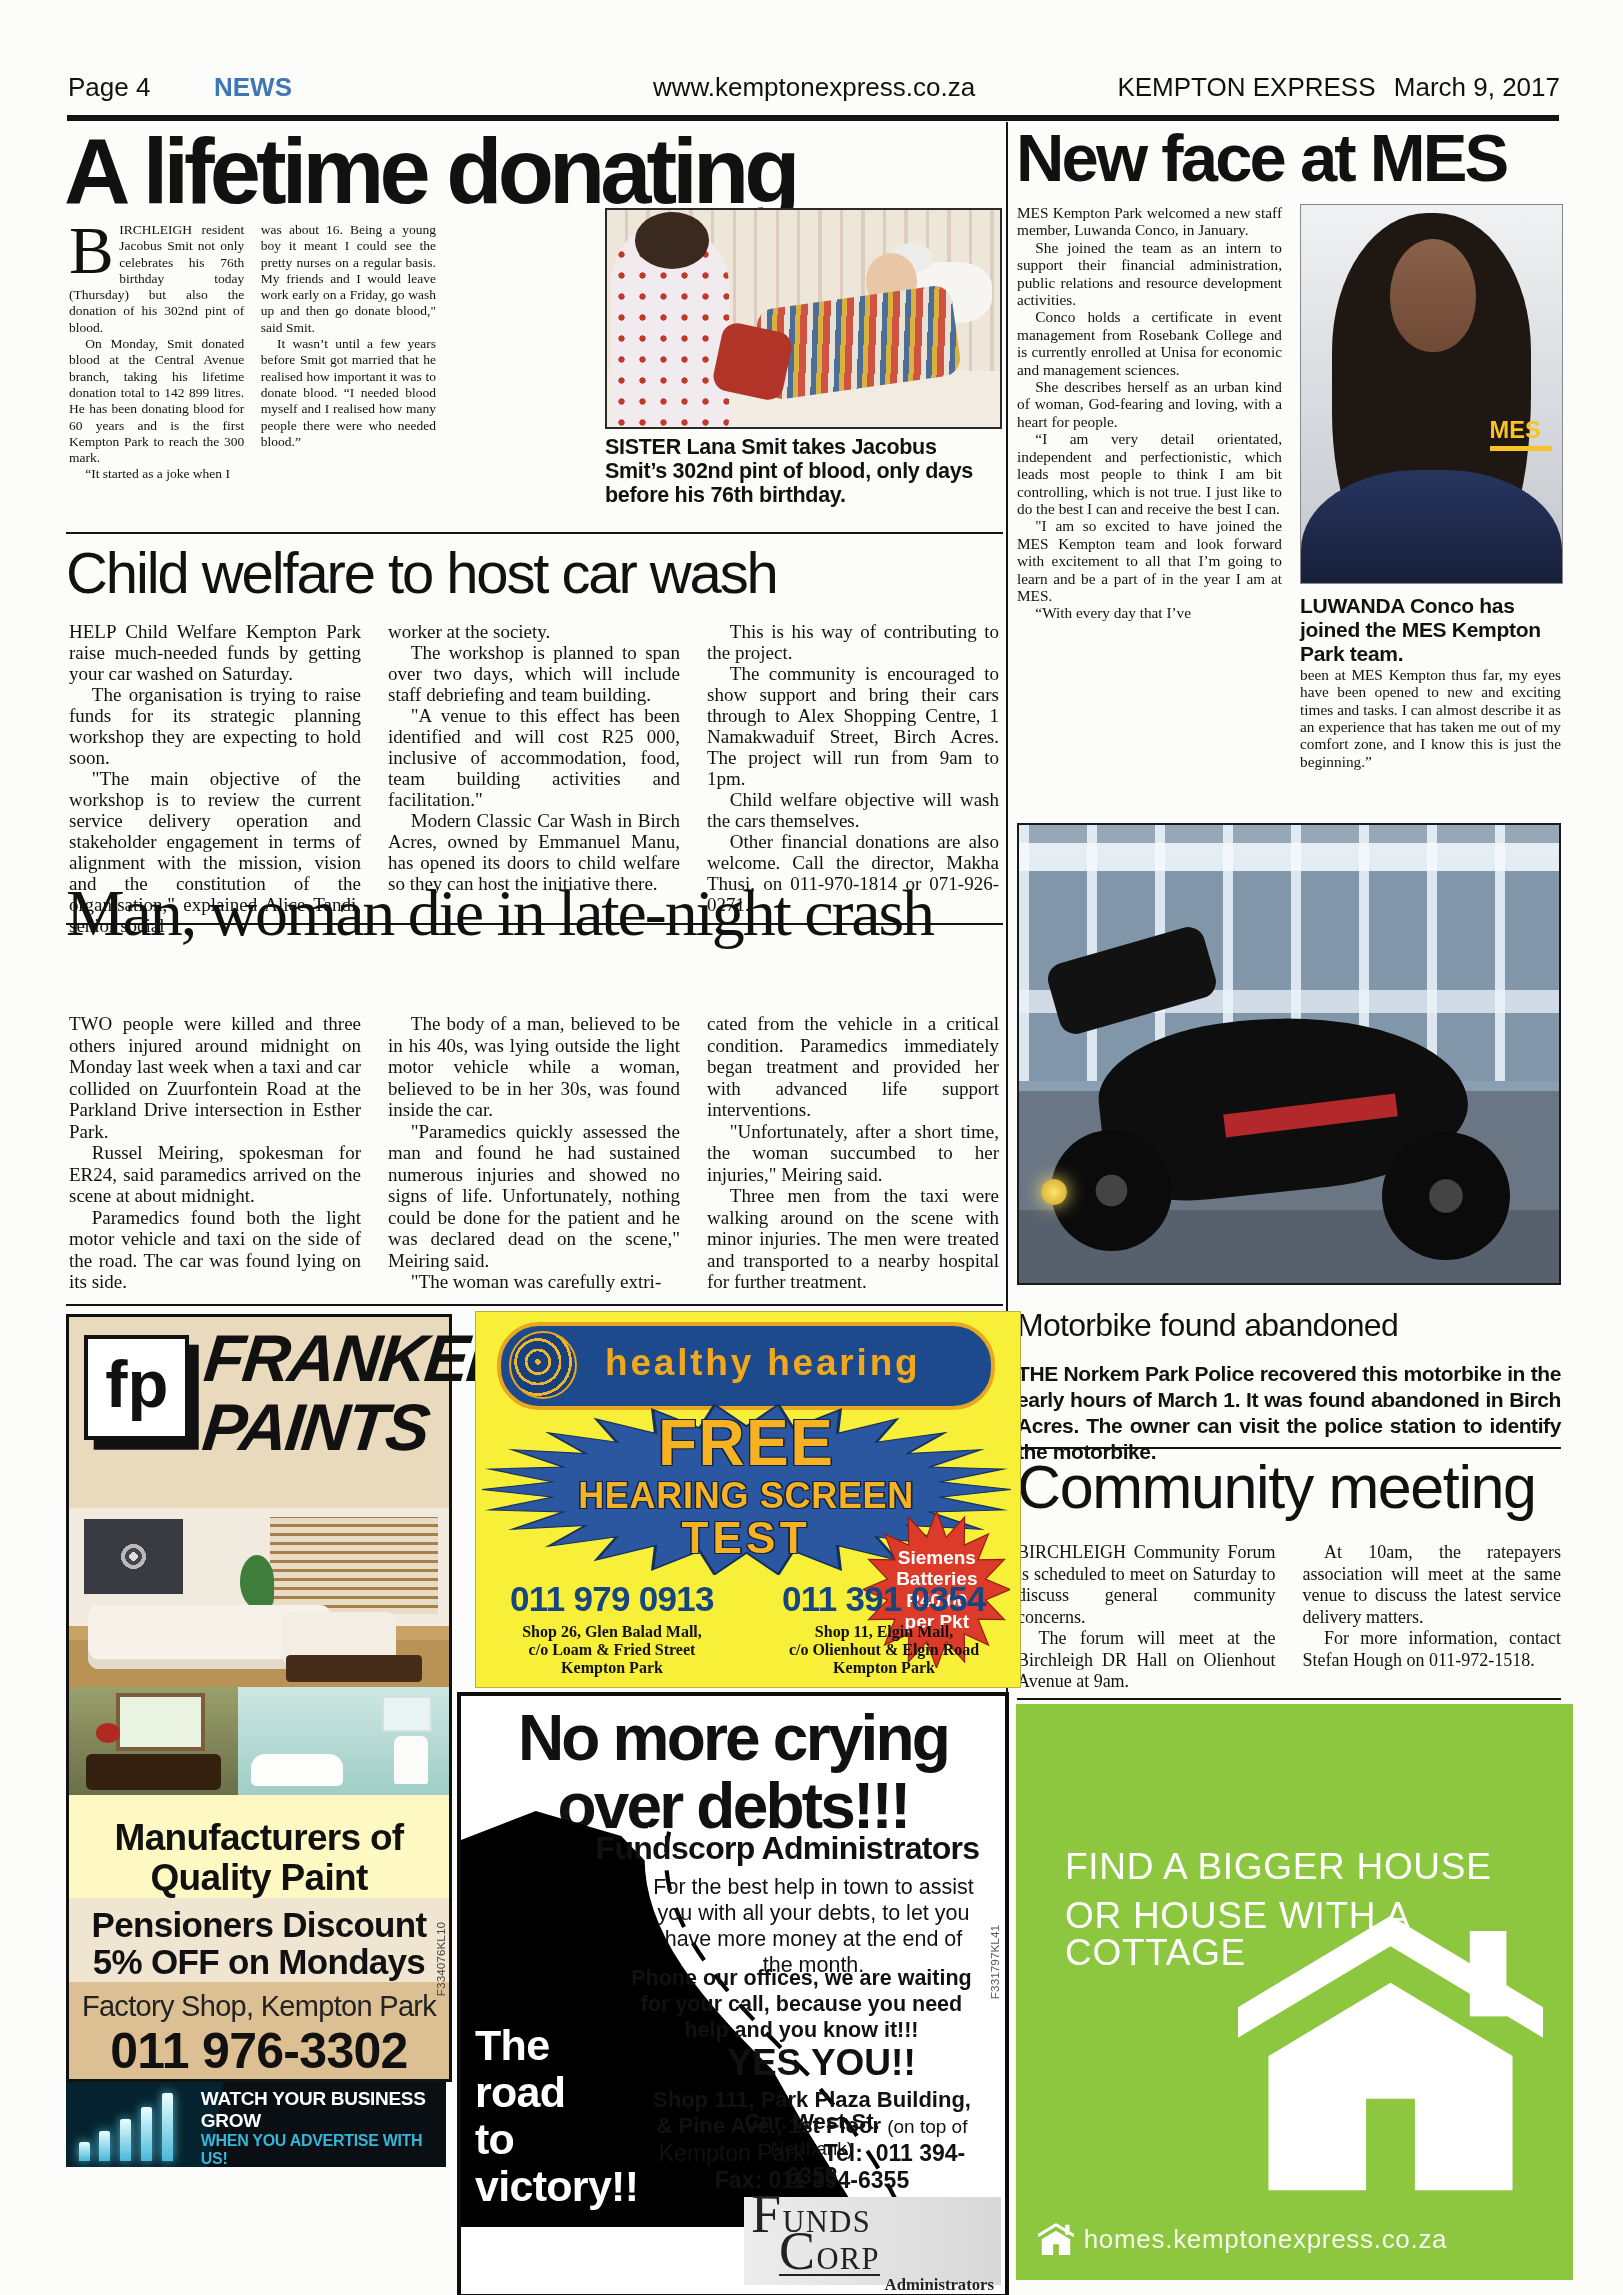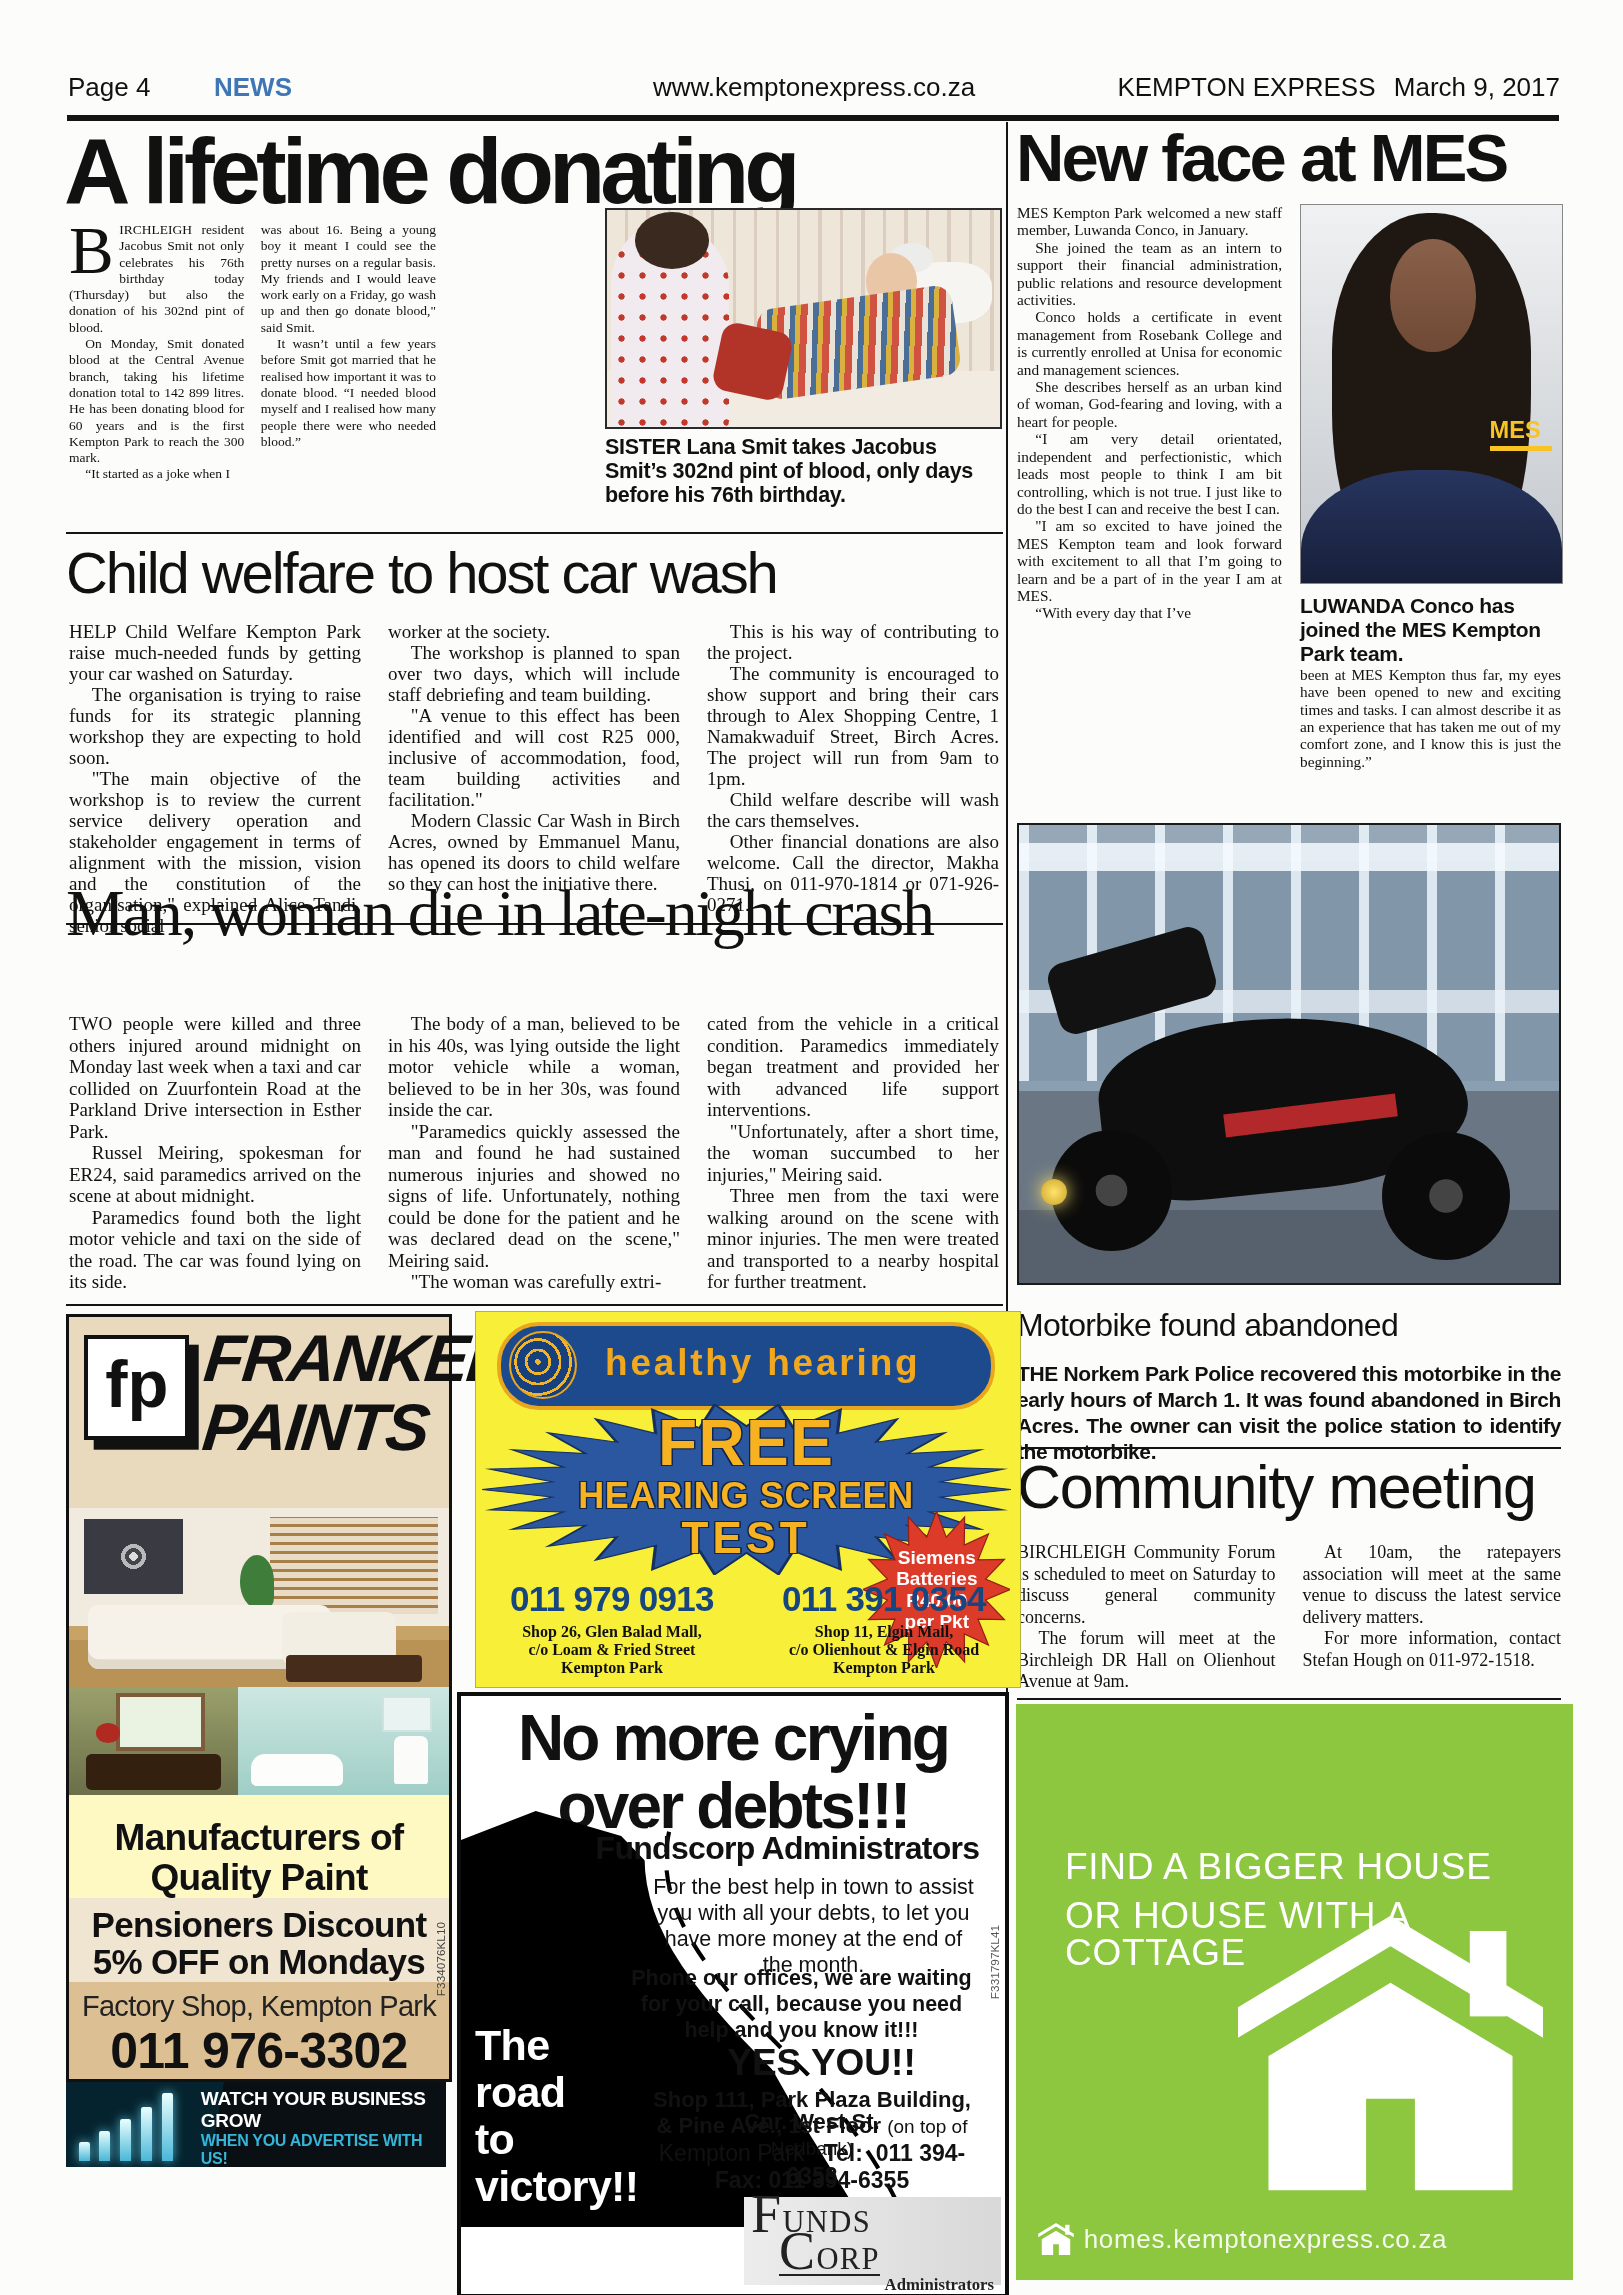--- a/index.html
+++ b/index.html
@@ -306,21 +306,21 @@
     </div>
     <div class="col">
       <p>worker at the society.</p>
       <p class="ind">The workshop is planned to span over two days, which will include staff debriefing and team building.</p>
       <p class="ind">"A venue to this effect has been identified and will cost R25 000, inclusive of accommodation, food, team building activities and facilitation."</p>
       <p class="ind">Modern Classic Car Wash in Birch Acres, owned by Emmanuel Manu, has opened its doors to child welfare so they can host the initiative there.</p>
     </div>
     <div class="col">
       <p class="ind">This is his way of contributing to the project.</p>
       <p class="ind">The community is encouraged to show support and bring their cars through to Alex Shopping Centre, 1 Namakwaduif Street, Birch Acres. The project will run from 9am to 1pm.</p>
-      <p class="ind">Child welfare describe will wash the cars themselves.</p>
+      <p class="ind">Child welfare objective will wash the cars themselves.</p>
       <p class="ind">Other financial donations are also welcome. Call the director, Makha Thusi, on 011-970-1814 or 071-926-0271.</p>
     </div>
   </div>
 
   <div class="news-head" id="cr-head">Man, woman die in late-night crash</div>
   <div class="cols3" id="cr-cols">
     <div class="col">
       <p>TWO people were killed and three others injured around midnight on Monday last week when a taxi and car collided on Zuurfontein Road at the Parkland Drive intersection in Esther Park.</p>
       <p class="ind">Russel Meiring, spokesman for ER24, said paramedics arrived on the scene at about midnight.</p>
       <p class="ind">Paramedics found both the light motor vehicle and taxi on the side of the road. The car was found lying on its side.</p>

